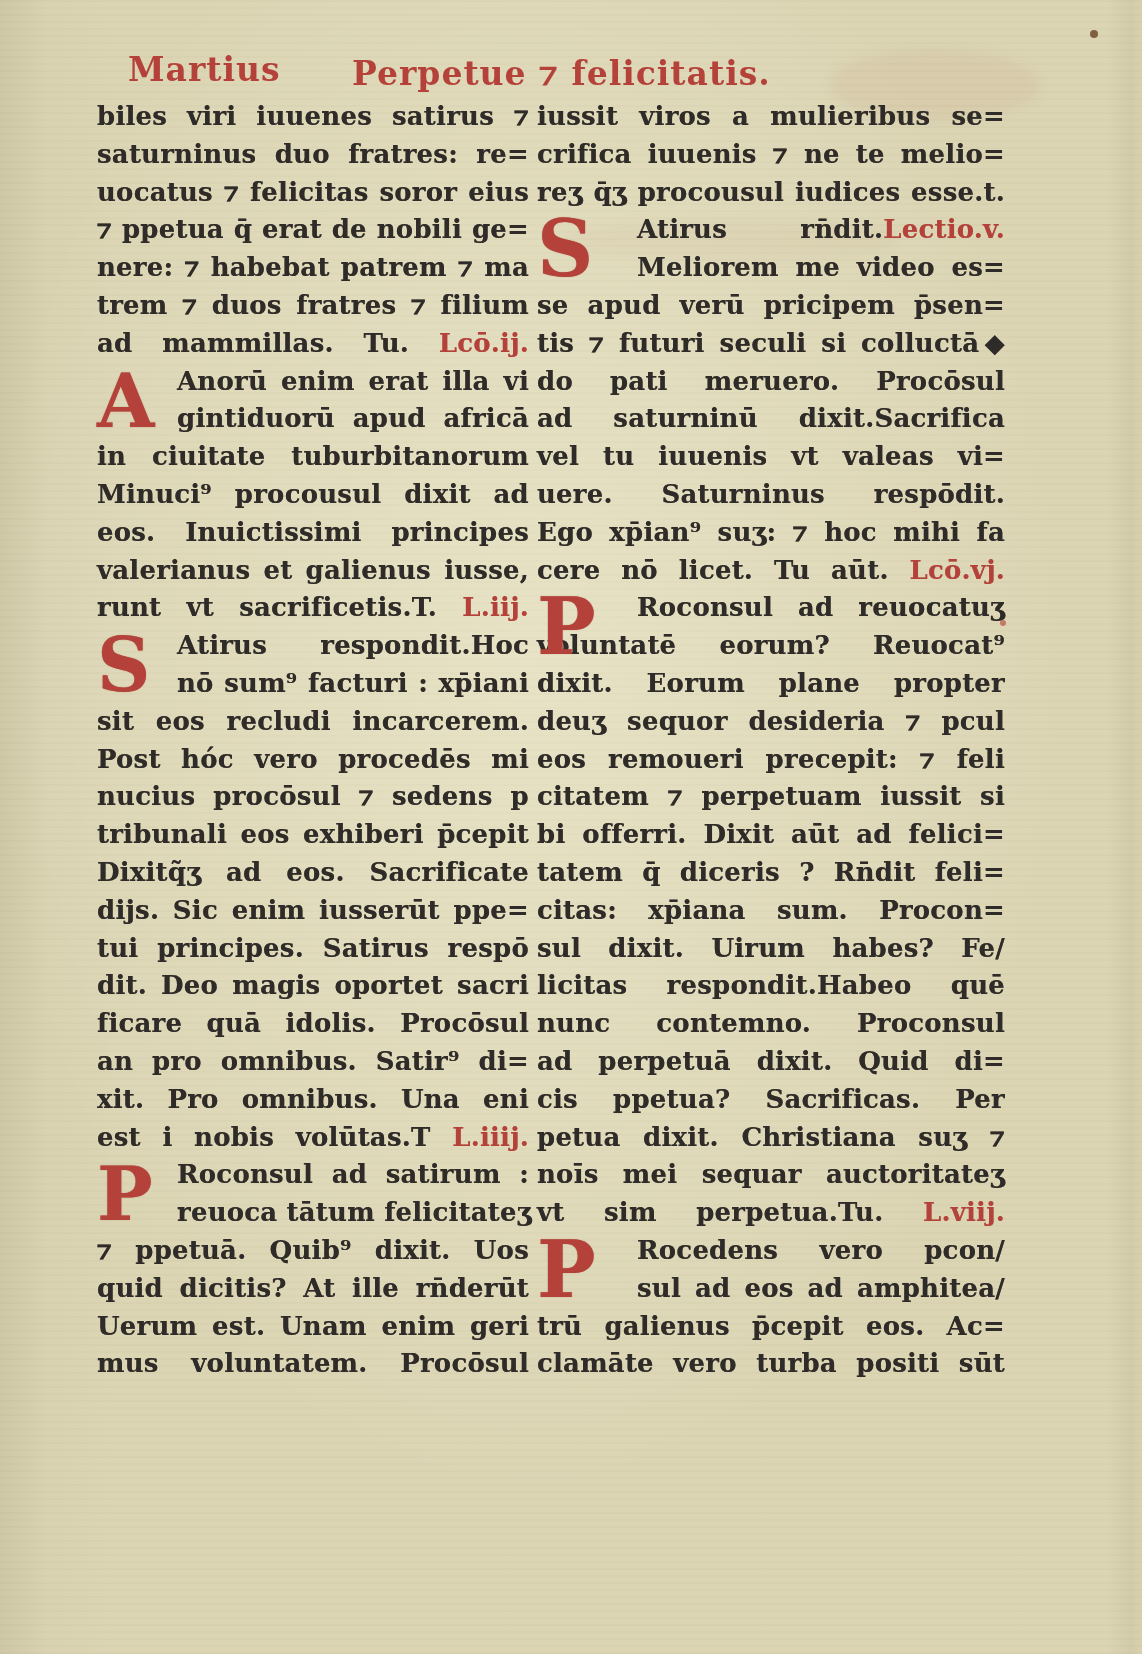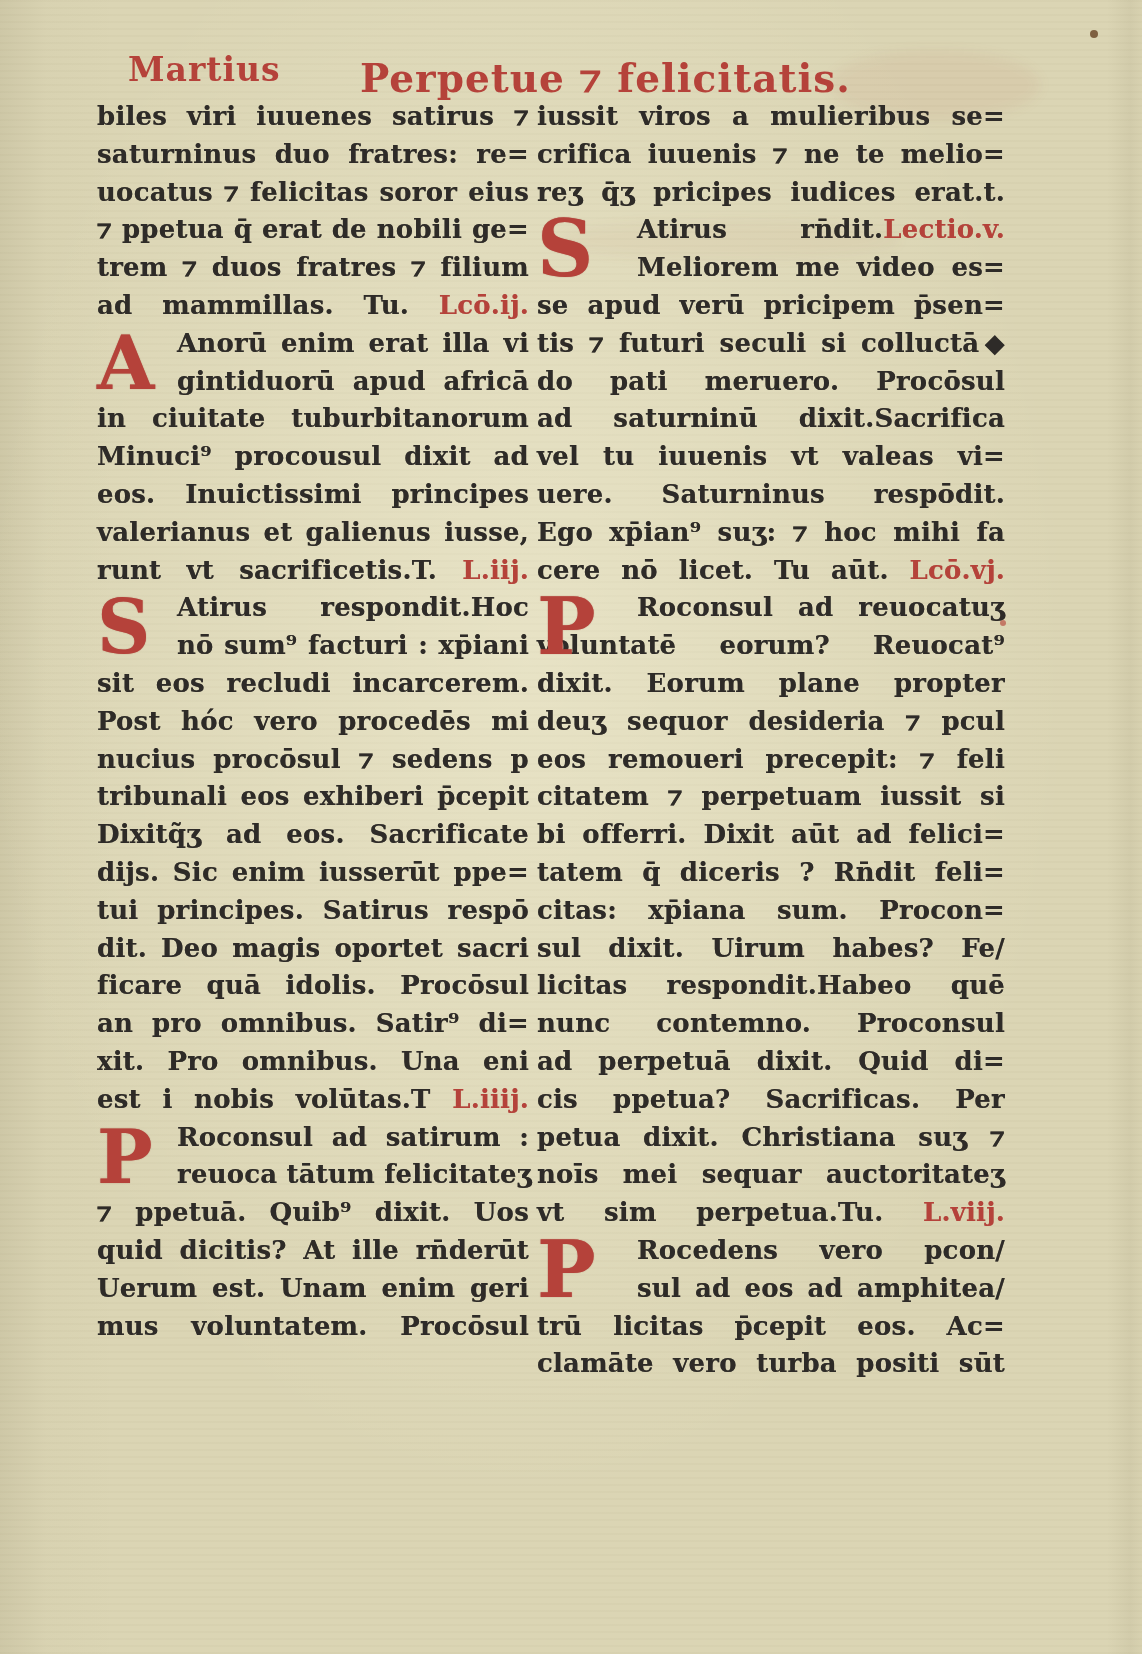--- a/index.html
+++ b/index.html
@@ -22,21 +22,21 @@
     content:"";position:absolute;top:0;bottom:0;right:0;width:62px;pointer-events:none;
     background:linear-gradient(to right,
       rgba(90,80,50,0) 0%, rgba(90,80,50,0.07) 38%, rgba(150,140,100,0.05) 55%,
       rgba(60,50,30,0.05) 80%, rgba(60,50,30,0.16) 100%);
   }
   .smudge{position:absolute;pointer-events:none;border-radius:50%;filter:blur(6px);}
   .speck{position:absolute;border-radius:50%;pointer-events:none;}
 
   .header{position:absolute;top:50px;left:0;width:1010px;height:44px;}
   .header .month{position:absolute;left:128px;top:0;font-size:33px;color:#b5423a;letter-spacing:1px;}
-  .header .title{position:absolute;left:360px;top:0;font-size:39px;color:#b5423a;letter-spacing:1px;}
+  .header .title{position:absolute;left:352px;top:0;font-size:33px;color:#b5423a;letter-spacing:1px;}
 
   .col{position:absolute;top:98px;}
   #col-left{left:97px;width:432px;}
   #col-right{left:537px;width:468px;}
 
   .para{position:relative;}
   .line{
     height:37.8px;line-height:37.8px;font-size:26px;
     white-space:nowrap;
     text-align:justify;text-align-last:justify;
@@ -68,20 +68,21 @@
     <span class="month">Martius</span>
     <span class="title">Perpetue ⁊ felicitatis.</span>
   </div>
 
   <div class="col" id="col-left">
       <div class="para">
         <div class="line"><span>biles viri iuuenes satirus ⁊</span></div>
         <div class="line"><span>saturninus duo fratres: re=</span></div>
         <div class="line"><span>uocatus ⁊ felicitas soror eius</span></div>
         <div class="line"><span>⁊ ppetua q̄ erat de nobili ge=</span></div>
+        <div class="line"><span>nere: ⁊ habebat patrem ⁊ ma</span></div>
         <div class="line"><span>trem ⁊ duos fratres ⁊ filium</span></div>
         <div class="line"><span>ad mammillas. Tu. </span><span class="red">Lcō.ij.</span></div>
       </div>
       <div class="para has-initial">
         <span class="initial">A</span>
         <div class="line ind"><span>Anorū enim erat illa vi</span></div>
         <div class="line ind"><span>gintiduorū apud africā</span></div>
         <div class="line"><span>in ciuitate tuburbitanorum</span></div>
         <div class="line"><span>Minuci⁹ procousul dixit ad</span></div>
         <div class="line"><span>eos. Inuictissimi principes</span></div>
@@ -112,21 +113,21 @@
         <div class="line"><span>⁊ ppetuā. Quib⁹ dixit. Uos</span></div>
         <div class="line"><span>quid dicitis? At ille rn̄derūt</span></div>
         <div class="line"><span>Uerum est. Unam enim geri</span></div>
         <div class="line"><span>mus voluntatem. Procōsul</span></div>
       </div>
     </div>
   <div class="col" id="col-right">
       <div class="para">
         <div class="line"><span>iussit viros a mulieribus se=</span></div>
         <div class="line"><span>crifica iuuenis ⁊ ne te melio=</span></div>
-        <div class="line"><span>reʒ q̄ʒ pricipes iudices erat.t.</span></div>
+        <div class="line"><span>reʒ q̄ʒ procousul iudices esse.t.</span></div>
       </div>
       <div class="para has-initial">
         <span class="initial">S</span>
         <div class="line ind"><span>Atirus rn̄dit.</span><span class="red">Lectio.v.</span></div>
         <div class="line ind"><span>Meliorem me video es=</span></div>
         <div class="line"><span>se apud verū pricipem p̄sen=</span></div>
         <div class="line"><span>tis ⁊ futuri seculi si colluctā◆</span></div>
         <div class="line"><span>do pati meruero. Procōsul</span></div>
         <div class="line"><span>ad saturninū dixit.Sacrifica</span></div>
         <div class="line"><span>vel tu iuuenis vt valeas vi=</span></div>
@@ -151,18 +152,18 @@
         <div class="line"><span>ad perpetuā dixit. Quid di=</span></div>
         <div class="line"><span>cis ppetua? Sacrificas. Per</span></div>
         <div class="line"><span>petua dixit. Christiana suʒ ⁊</span></div>
         <div class="line"><span>noīs mei sequar auctoritateʒ</span></div>
         <div class="line"><span>vt sim perpetua.Tu. </span><span class="red">L.viij.</span></div>
       </div>
       <div class="para has-initial">
         <span class="initial">P</span>
         <div class="line ind"><span>Rocedens vero pcon/</span></div>
         <div class="line ind"><span>sul ad eos ad amphitea/</span></div>
-        <div class="line"><span>trū licitas p̄cepit eos. Ac=</span></div>
+        <div class="line"><span>trū galienus p̄cepit eos. Ac=</span></div>
         <div class="line"><span>clamāte vero turba positi sūt</span></div>
       </div>
     </div>
 
 </div>
 
 </body></html>

